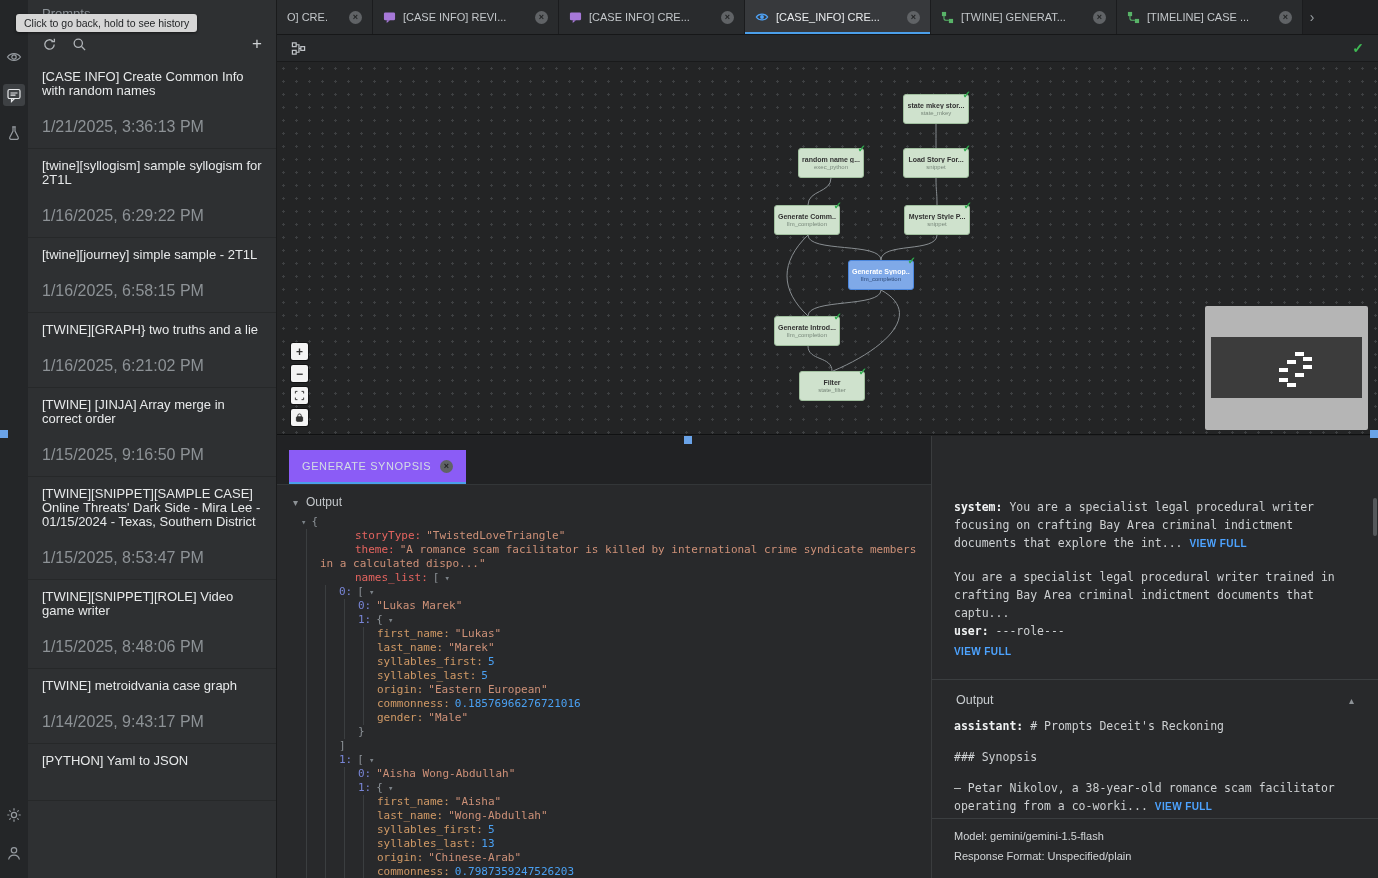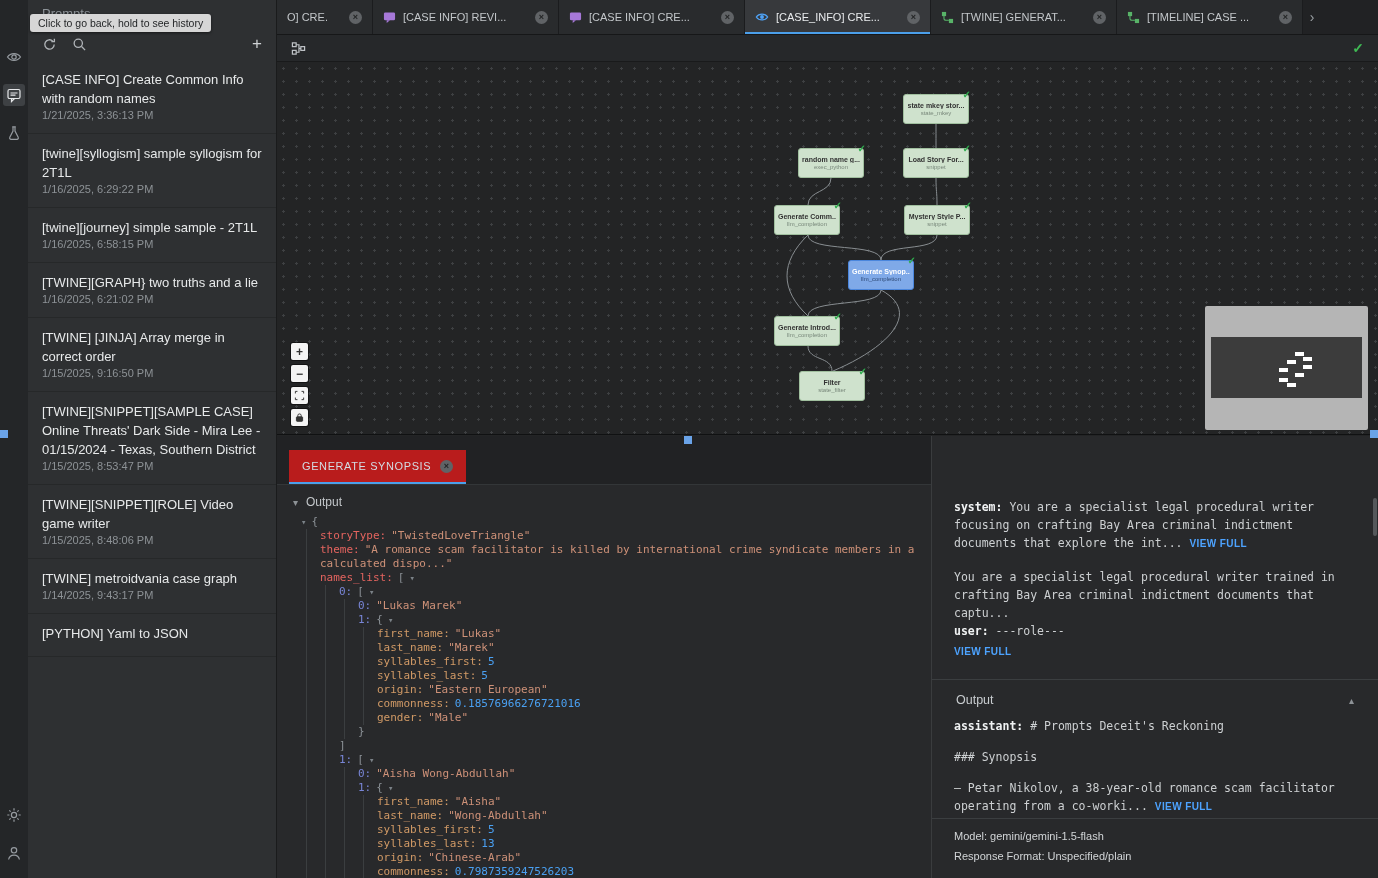--- a/index.html
+++ b/index.html
@@ -37,22 +37,22 @@
     position:absolute; left:2px; top:14px; z-index:20;
     background:#d6d6d6; color:#1f2123; font-size:10.5px;
     padding:3px 8px; border-radius:3px; box-shadow:0 1px 3px rgba(0,0,0,.5);
     white-space:nowrap;
   }
   .panel-toolbar { height:32px; display:flex; align-items:center; gap:15px; padding:0 14px; }
   .panel-toolbar svg { stroke:#b0b4b8; fill:none; stroke-width:1.4; }
   .plus-btn { margin-left:auto; color:#cfd2d5; font-size:17px; line-height:16px; }
   .panel-list { flex:1; overflow:hidden; }
   .p-item { padding:10px 14px 12px; border-bottom:1px solid #262829; background:#2e3032; }
-  .p-title { font-size:13px; line-height:19px; color:#e7e9ea; }
-  .p-date { font-size:11px; color:#8d9296; margin-top:1px; }
+  .p-title { font-size:13px; line-height:14px; color:#e7e9ea; }
+  .p-date { font-size:16px; color:#8d9296; margin-top:20px; }
 
   
   .main { position:absolute; left:277px; right:0; top:0; bottom:0; }
 
   
   .tabbar { height:35px; background:#212224; display:flex; align-items:stretch; border-bottom:1px solid #161718; }
   .tab {
     display:flex; align-items:center; gap:7px; padding:0 10px;
     width:186px; flex:none; background:#292b2d; border-right:1px solid #1b1c1e;
     font-size:11px; color:#c3c7ca; overflow:hidden;
@@ -110,32 +110,32 @@
   .minimap-viewport { position:absolute; left:6px; top:31px; width:151px; height:61px; background:#3c3c3c; }
   .mm-node { position:absolute; width:9px; height:4px; background:#ffffff; }
 
   
   .bottom { position:absolute; top:436px; left:0; right:0; bottom:0; display:flex; background:#28292b; }
 
   .out-pane { width:655px; flex:none; border-right:1px solid #3a3c3e; display:flex; flex-direction:column; background:#28292b; }
   .out-tabs { height:49px; background:#212224; display:flex; align-items:flex-end; padding-left:12px; border-bottom:1px solid #333638; }
   .out-tab {
     height:34px; display:flex; align-items:center; gap:9px; padding:0 13px;
-    background:#b91c1c; border-bottom:2px solid #4b9fea;
+    background:#8b5cf6; border-bottom:2px solid #4b9fea;
     color:#d3dce4; font-size:11px; letter-spacing:.6px;
   }
   .out-body { flex:1; overflow:hidden; padding:6px 10px 0 14px; }
   .out-header { display:flex; align-items:center; gap:8px; color:#c3c7ca; font-size:12px; padding:4px 0 6px 2px; }
   .chev { color:#8d9296; font-size:10px; }
 
   .jtree { font-family:"DejaVu Sans Mono", monospace; font-size:11px; line-height:14px; color:#9aa0a4; padding-left:10px; }
   .jkids { margin-left:5px; border-left:1px solid #3b3e40; padding-left:13px; }
   .jline span { margin-right:5px; }
   .ja  { color:#7b8288; font-size:9px; margin-right:3px; }
-  .jk  { color:#e4645f; }
+  .jk  { color:#e4645f;margin-left:35px; }
   .jk2 { color:#d19a66;margin-top:12px; }
   .ji  { color:#7986d7; }
   .js  { color:#ce9178; }
   .jn  { color:#4aa0f2; }
   .jb  { color:#8b9196; }
 
   
   .msg-pane {
     flex:1; position:relative; overflow:hidden;
     font-family:"DejaVu Sans Mono", monospace; font-size:11.5px; color:#cdd0d2;
@@ -252,21 +252,21 @@
         <div class="p-title">[TWINE] metroidvania case graph</div>
         <div class="p-date">1/14/2025, 9:43:17 PM</div>
       </div>
     <div class="p-item">
         <div class="p-title">[PYTHON] Yaml to JSON</div>
         <div class="p-date"></div>
       </div>
   </div>
 </div>
 
-<div class="tooltip" style="left:30px; top:14px; position:absolute;">Click to go back, hold to see history</div>
+<div class="tooltip" style="left:16px; top:14px; position:absolute;">Click to go back, hold to see history</div>
 
 <div class="main">
 
   <div class="tabbar">
     <div class="tab partial">
       <span class="tab-label">O] CRE...</span>
       <span class="tab-close">×</span>
     </div>
     <div class="tab">
       <span>

